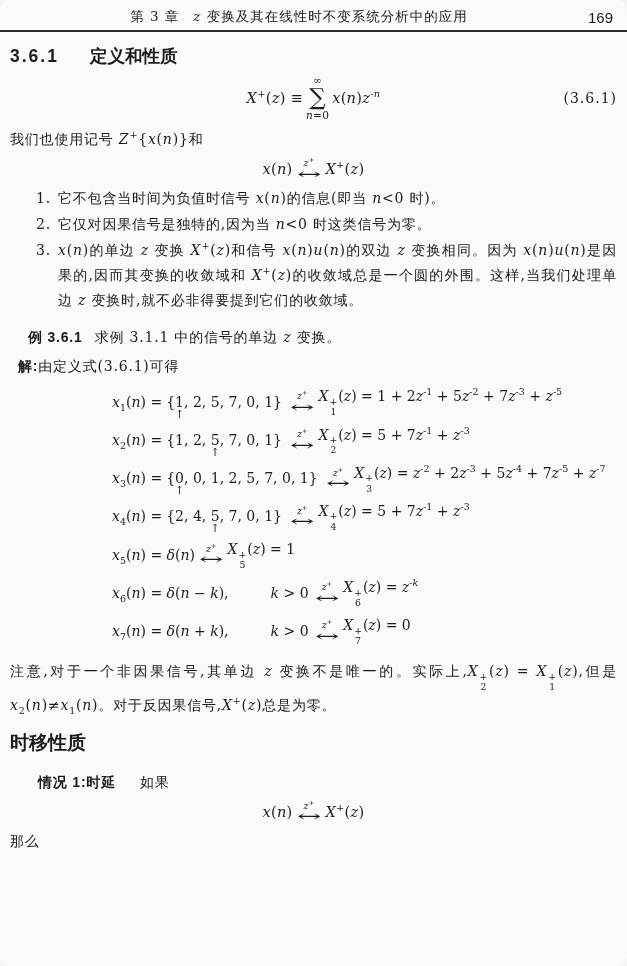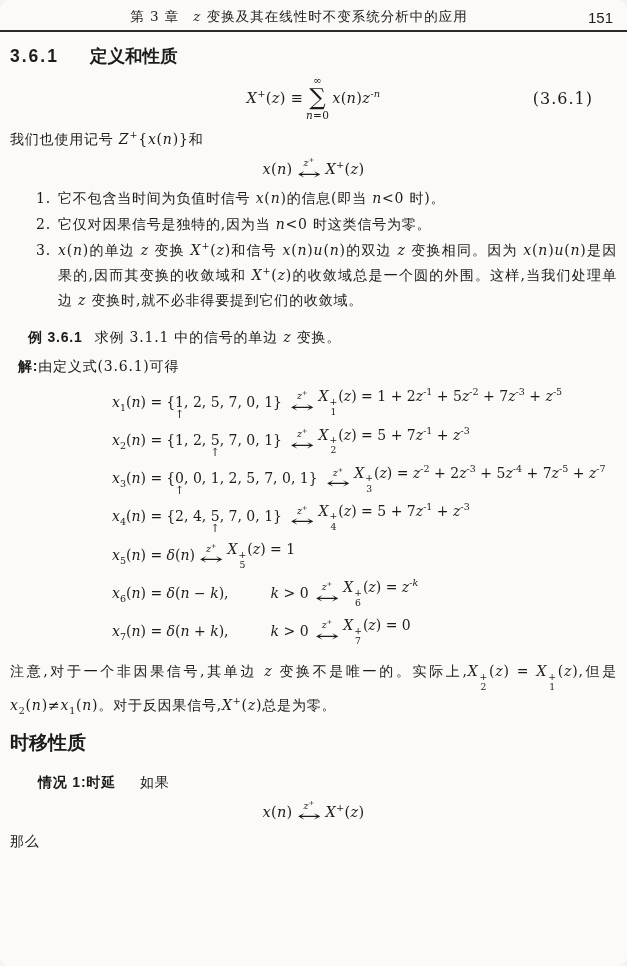--- a/index.html
+++ b/index.html
@@ -26,21 +26,21 @@
   .hei{font-family:"Liberation Sans",sans-serif;font-weight:700;font-style:normal;}
   .sub-hei{font-size:19px;font-weight:700;font-family:Liberation Mono, monospace;margin:12px 0 14px;}
   .case-line{padding-left:28px;}
   .case-text{margin-left:24px;}
   .example-head{padding-left:18px;margin-top:12px;}
   .example-head .kai{margin-left:12px;}
   .sol{padding-left:8px;}
   
   .display-eq{position:relative;text-align:center;margin:6px 0;}
   .deq{display:inline-flex;align-items:center;font-size:14.5px;letter-spacing:0.3px;}
-  .eq-label{position:absolute;right:24px;top:50%;transform:translateY(-50%);font-size:16px;letter-spacing:1px;}
+  .eq-label{position:absolute;right:0;top:50%;transform:translateY(-50%);font-size:14px;letter-spacing:1px;}
   
   .stk{display:inline-flex;flex-direction:column;align-items:center;vertical-align:-0.38em;font-size:66%;line-height:1;margin:0 1px;}
   .stk span{line-height:1.12;}
   
   .sum{display:inline-flex;flex-direction:column;align-items:center;margin:0 3px;line-height:1;}
   .sum-t,.sum-b{font-size:10.5px;line-height:1.15;}
   .sum-sig{font-size:23px;line-height:1;}
   
   .xarrow{display:inline-flex;flex-direction:column;align-items:center;margin:0 10px;line-height:1;}
   .xarrow-top{font-size:9.5px;line-height:1;}
@@ -60,21 +60,21 @@
 </style>
 </head>
 <body>
 
 <div class="page">
 
   <header class="hdr">
     <div class="hdr-text">
       <span class="hdr-chapter">第 3 章</span><span class="hdr-title"><i>z</i> 变换及其在线性时不变系统分析中的应用</span>
     </div>
-    <span class="hdr-page">151</span>
+    <span class="hdr-page">169</span>
   </header>
 
   <h2 class="sec">
     <span class="sec-num">3.6.1</span><span class="sec-title">定义和性质</span>
   </h2>
 
 
   <div class="display-eq">
     <span class="deq">
       <span><i>X</i><sup>+</sup>(<i>z</i>) ≡</span>

